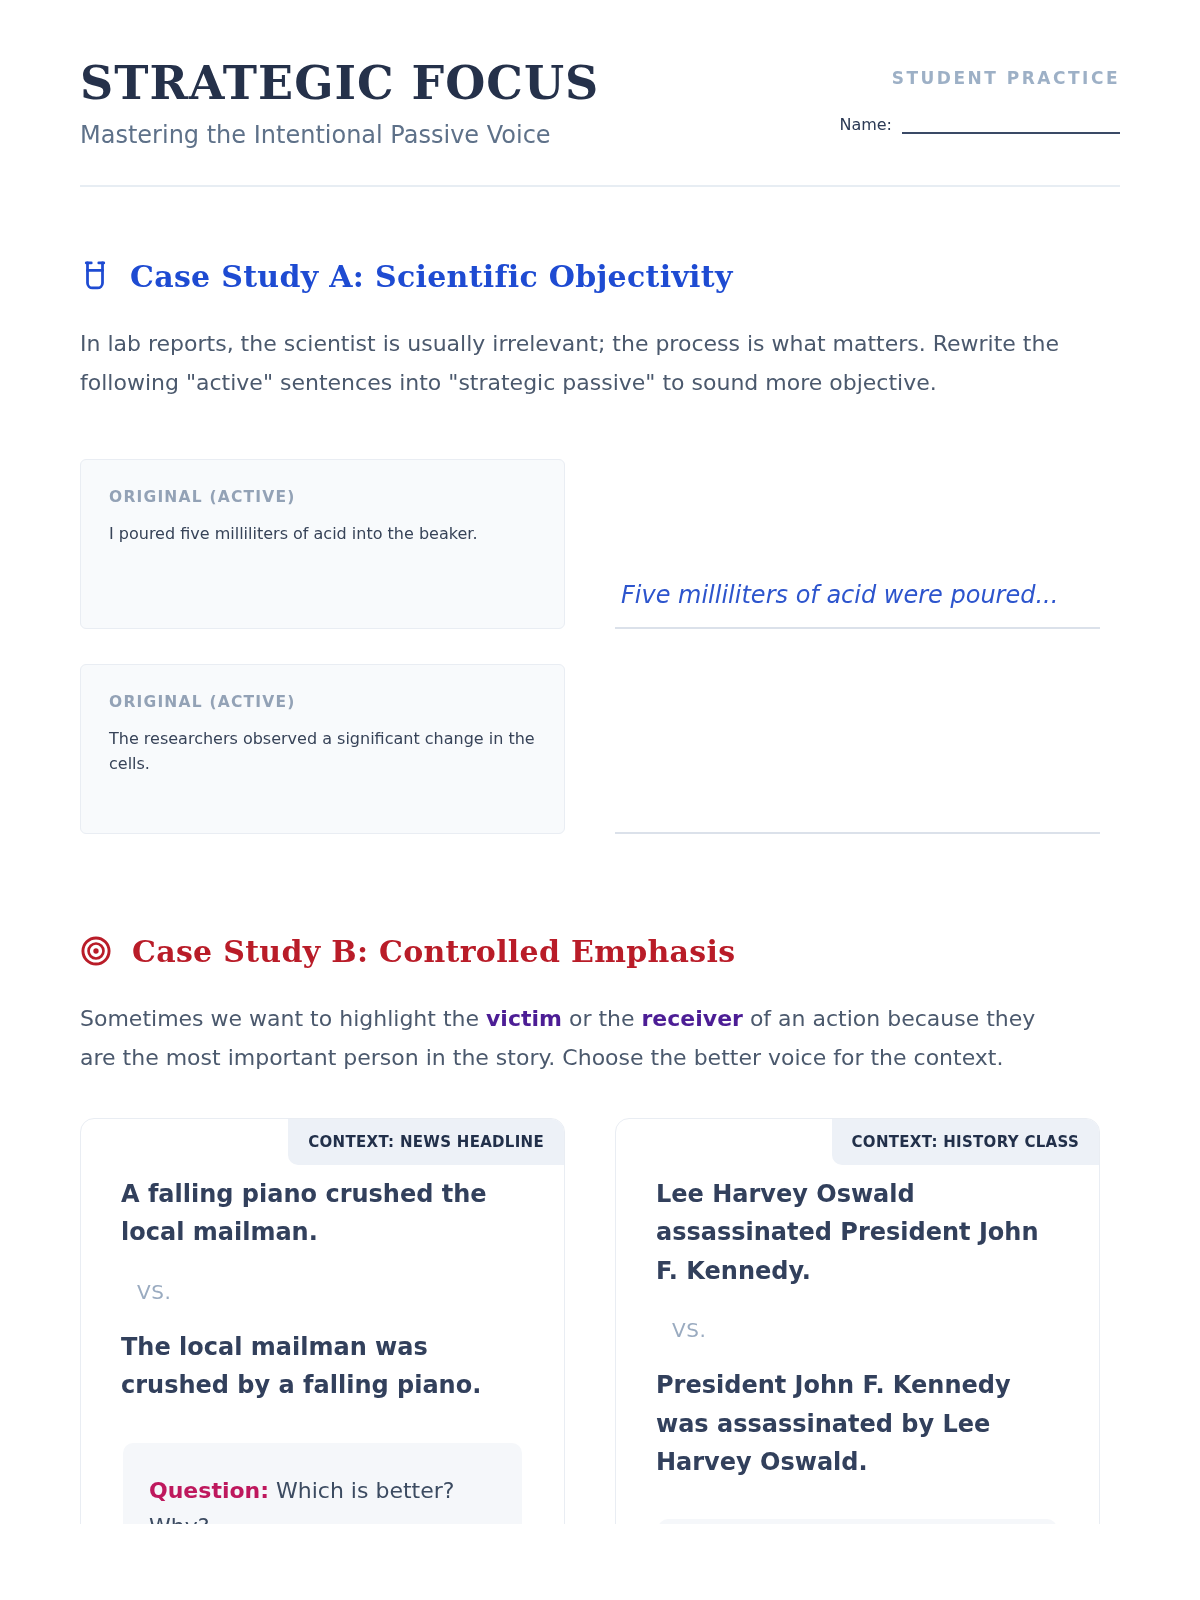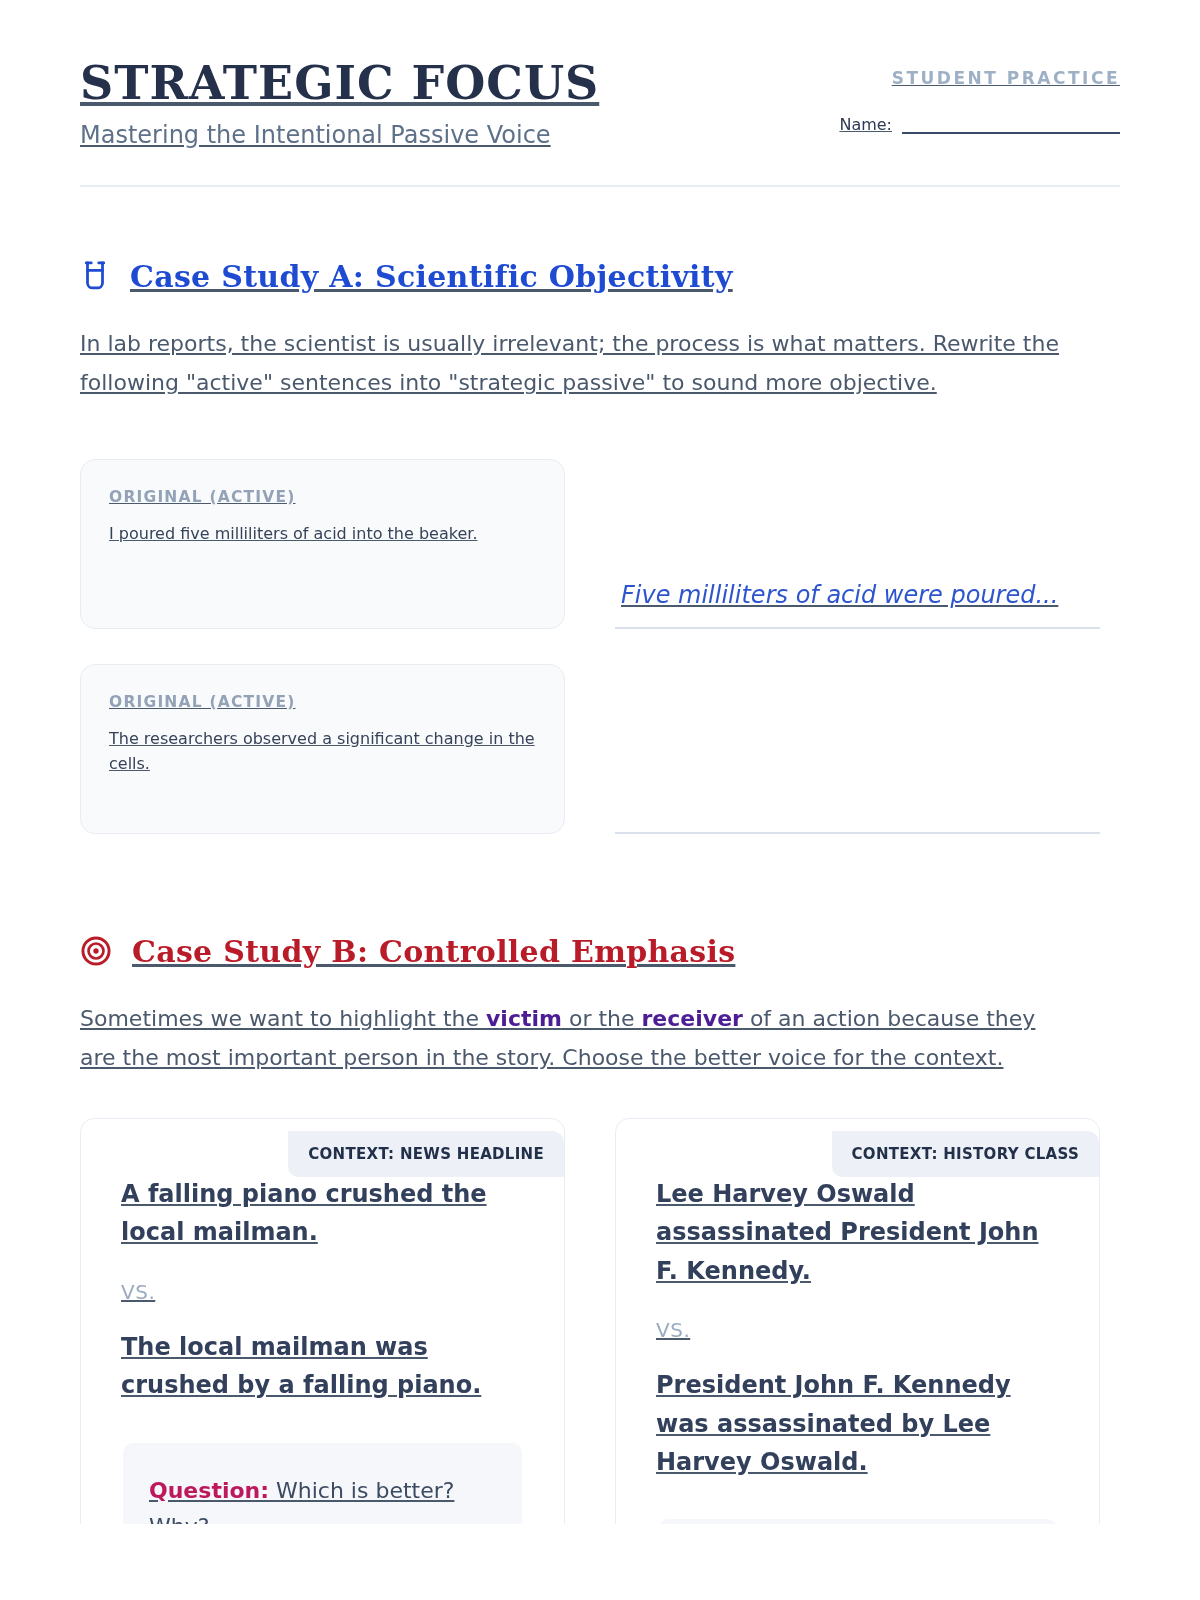--- a/index.html
+++ b/index.html
@@ -9,21 +9,21 @@
     --cardbg:#f8fafc; --cardborder:#e9edf3; --divider:#e7edf3;
     --answerline:#dbe1ea; --badgebg:#edf1f7; --badgetext:#22304a;
     --vs:#9aabc0; --questionbg:#f5f7fa; --compare:#32405c;
   }
   *{margin:0;padding:0;box-sizing:border-box;}
   html,body{background:#fff;}
   body{
     width:1200px;height:1600px;overflow:hidden;margin:0 auto;
     font-family:"DejaVu Sans","Liberation Sans",sans-serif;color:var(--body);
   }
-  .page{padding:58px 80px 4px 80px;width:1200px;height:1524px;overflow:hidden;text-decoration:underline;}
+  .page{padding:58px 80px 4px 80px;width:1200px;height:1524px;overflow:hidden;}
 
   
   .header{display:flex;justify-content:space-between;align-items:flex-start;}
   .doc-title{
     font-family:"DejaVu Serif","Liberation Serif",serif;font-weight:800;
     font-size:46px;letter-spacing:1px;color:var(--navy);line-height:1.1;
   }
   .doc-subtitle{margin-top:12px;font-size:24px;color:var(--subtle);}
   .header-right{text-align:right;padding-top:10px;}
   .practice-label{
@@ -40,43 +40,43 @@
     font-size:30px;letter-spacing:.3px;
   }
   .section-title.blue{color:var(--blue);}
   .section-title.red{color:var(--red);}
   .section-intro{margin-top:30px;font-size:22px;line-height:1.8;color:var(--body);max-width:990px;}
   .section-intro b{color:#4c1d95;}
 
   
   .grid-a{display:grid;grid-template-columns:485px 485px;column-gap:50px;row-gap:35px;margin-top:56px;}
   .orig-card{
-    background:var(--cardbg);border:1.5px solid var(--cardborder);border-radius:15px;
+    background:var(--cardbg);border:1.5px solid var(--cardborder);border-radius:6px;
     padding:28px 28px 26px 28px;min-height:170px;
   }
   .orig-label{font-size:15.5px;font-weight:bold;letter-spacing:1.2px;color:var(--label);}
   .orig-sentence{margin-top:16px;font-size:16px;line-height:1.55;color:var(--cardtext);}
   .answer-cell{display:flex;flex-direction:column;justify-content:flex-end;}
   .answer-hint{font-size:24px;font-style:italic;color:var(--answerblue);padding-left:6px;min-height:30px;}
   .answer-rule{margin-top:16px;border-bottom:2px solid var(--answerline);}
 
   
   .grid-b{display:grid;grid-template-columns:485px 485px;column-gap:50px;margin-top:40px;}
   .compare-card{
     position:relative;background:#fff;border:1.5px solid var(--cardborder);
     border-radius:14px;height:560px;overflow:hidden;
   }
   .context-badge{
-    position:absolute;top:12px;right:0;background:var(--badgebg);
+    position:absolute;top:0;right:0;background:var(--badgebg);
     padding:14px 20px;border-radius:0 12px 0 10px;
     font-size:15px;font-weight:bold;letter-spacing:.3px;color:var(--badgetext);
   }
   .compare-body{padding:56px 40px 0 40px;}
   .compare-sentence{font-size:24px;font-weight:600;color:var(--compare);line-height:1.6;}
-  .vs-label{margin:28px 0 24px 0;font-size:20px;color:var(--vs);letter-spacing:.5px;}
+  .vs-label{margin:28px 0 24px 16px;font-size:20px;color:var(--vs);letter-spacing:.5px;}
   .question-box{
     margin:38px 2px 0 2px;background:var(--questionbg);border-radius:10px;
     padding:30px 26px;min-height:235px;font-size:22px;line-height:1.65;color:#3c4b61;
   }
   .question-box b{color:#be185d;text-align:right;}
 
   .icon-svg{display:block;}
 </style>
 </head>
 <body>

